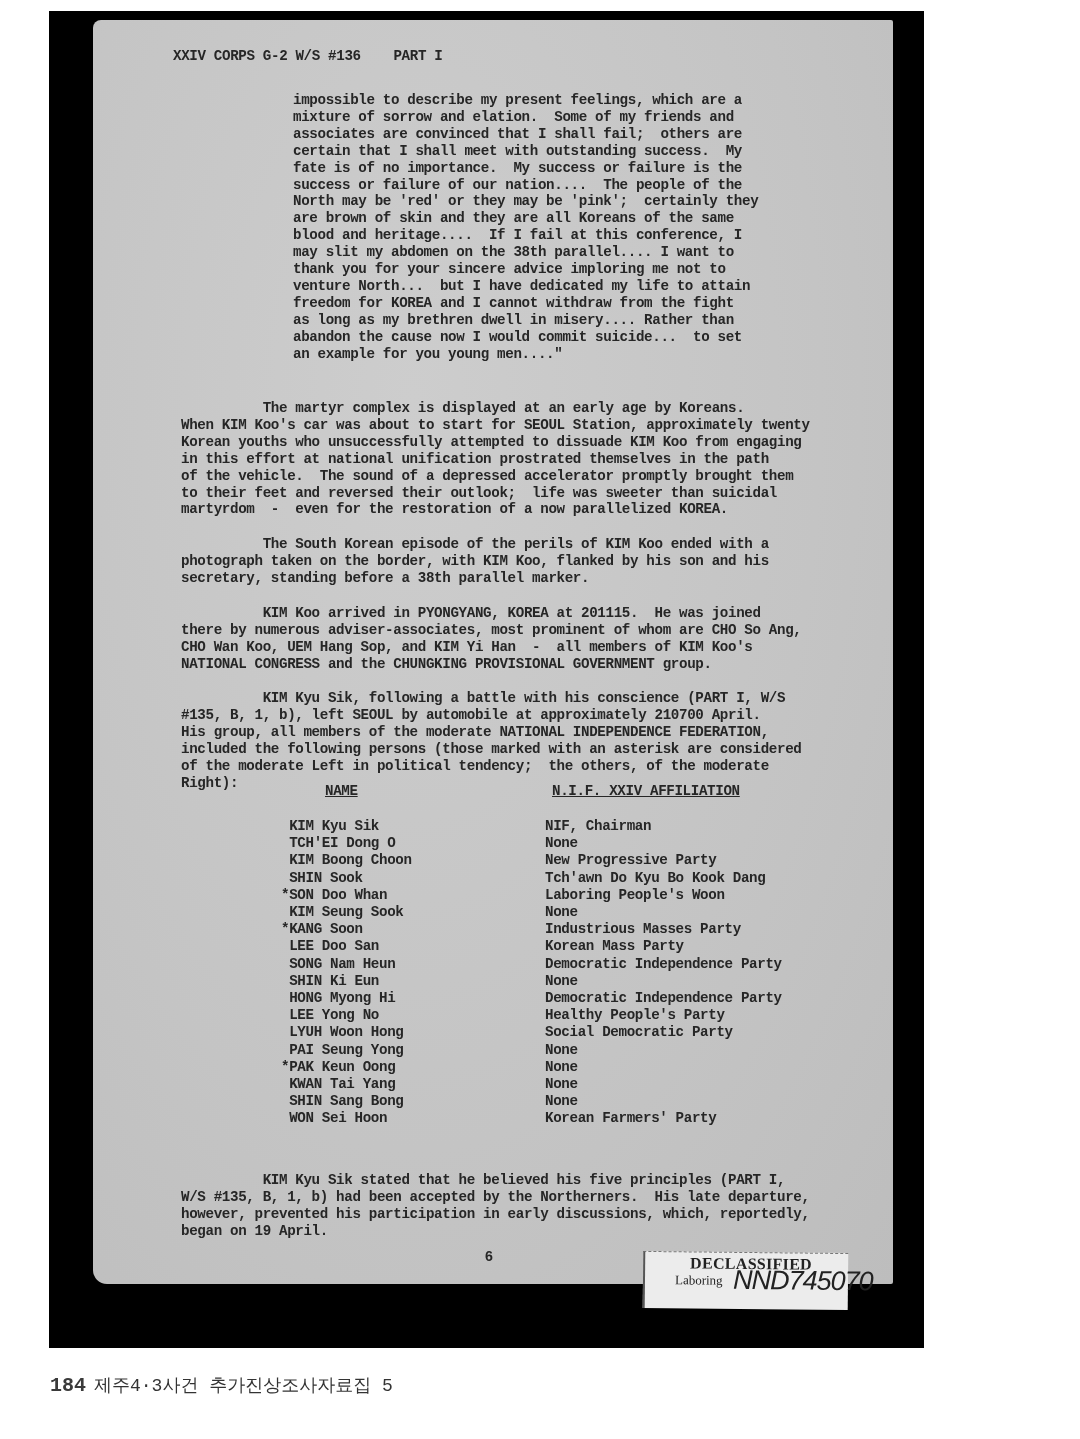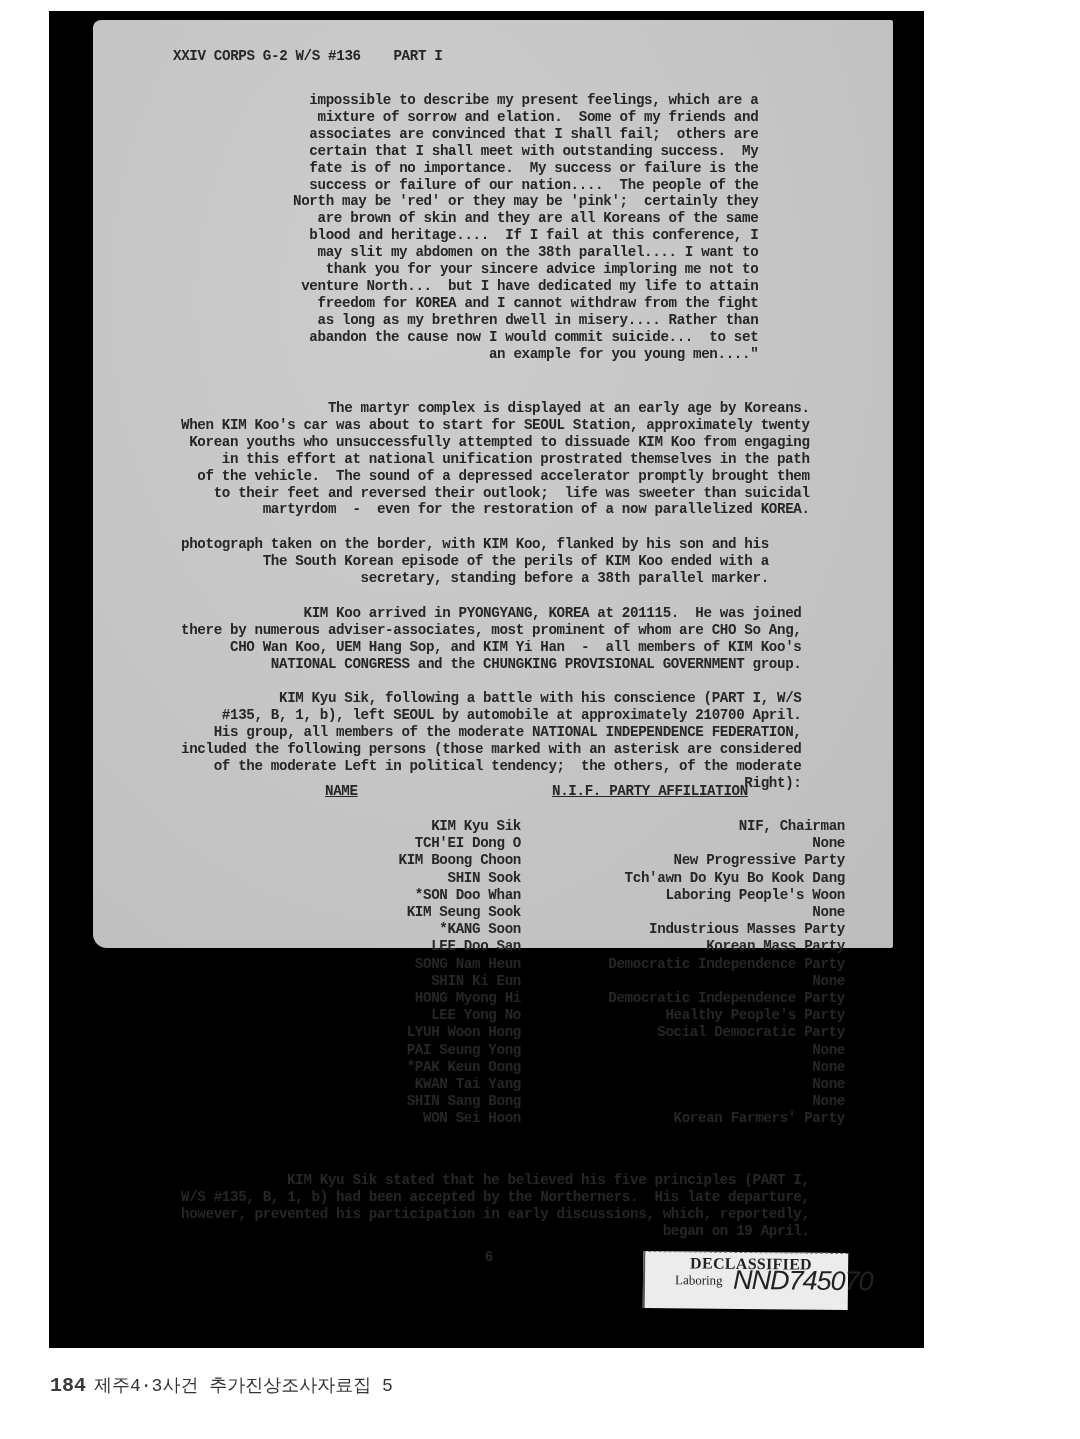--- a/index.html
+++ b/index.html
@@ -6,26 +6,25 @@
     body {
       width: 1080px; height: 1439px; background: #ffffff;
       position: relative; overflow: hidden;
       font-family: "Liberation Mono", "DejaVu Sans Mono", monospace;
     }
     .frame {
       position: absolute; left: 49px; top: 11px; width: 875px; height: 1337px;
       background: #000;
     }
     .paper {
-      position: absolute; left: 93px; top: 20px; width: 800px; height: 928px;
+      position: absolute; left: 93px; top: 20px; width: 800px; height: 1264px;
       background: #c6c6c6;
       background-image: radial-gradient(ellipse at 40% 30%, #cdcdcd 0%, #c4c4c4 60%, #bdbdbd 100%);
       border-radius: 8px 2px 2px 14px;
       color: #1e1e1e;
-      text-align: right;
     }
     .tw {
       position: absolute; font-size: 14.2px; line-height: 16.9px;
       white-space: pre; letter-spacing: -0.35px; font-weight: bold;
       color: #262626;
     }
     .header { left: 80px; top: 28px; }
     .quote { left: 200px; top: 72px; }
     .para { left: 88px; white-space: pre; margin-top: 24px; }
     .p1 { top: 356px; }
@@ -60,26 +59,26 @@
 <body>
 
 <div class="frame"></div>
 
 <div class="paper">
   <div class="tw header">XXIV CORPS G-2 W/S #136    PART I</div>
 
   <div class="tw quote" id="quote"><div>impossible to describe my present feelings, which are a</div><div>mixture of sorrow and elation.  Some of my friends and</div><div>associates are convinced that I shall fail;  others are</div><div>certain that I shall meet with outstanding success.  My</div><div>fate is of no importance.  My success or failure is the</div><div>success or failure of our nation....  The people of the</div><div>North may be 'red' or they may be 'pink';  certainly they</div><div>are brown of skin and they are all Koreans of the same</div><div>blood and heritage....  If I fail at this conference, I</div><div>may slit my abdomen on the 38th parallel.... I want to</div><div>thank you for your sincere advice imploring me not to</div><div>venture North...  but I have dedicated my life to attain</div><div>freedom for KOREA and I cannot withdraw from the fight</div><div>as long as my brethren dwell in misery.... Rather than</div><div>abandon the cause now I would commit suicide...  to set</div><div>an example for you young men...."</div></div>
 
   <div class="tw para p1" id="p0"><div>          The martyr complex is displayed at an early age by Koreans.</div><div>When KIM Koo's car was about to start for SEOUL Station, approximately twenty</div><div>Korean youths who unsuccessfully attempted to dissuade KIM Koo from engaging</div><div>in this effort at national unification prostrated themselves in the path</div><div>of the vehicle.  The sound of a depressed accelerator promptly brought them</div><div>to their feet and reversed their outlook;  life was sweeter than suicidal</div><div>martyrdom  -  even for the restoration of a now parallelized KOREA.</div></div>
-  <div class="tw para p2" id="p1"><div>photograph taken on the border, with KIM Koo, flanked by his son and his</div><div>          The South Korean episode of the perils of KIM Koo ended with a</div><div>secretary, standing before a 38th parallel marker.</div></div>
+  <div class="tw para p2" id="p1"><div>          The South Korean episode of the perils of KIM Koo ended with a</div><div>photograph taken on the border, with KIM Koo, flanked by his son and his</div><div>secretary, standing before a 38th parallel marker.</div></div>
   <div class="tw para p3" id="p2"><div>          KIM Koo arrived in PYONGYANG, KOREA at 201115.  He was joined</div><div>there by numerous adviser-associates, most prominent of whom are CHO So Ang,</div><div>CHO Wan Koo, UEM Hang Sop, and KIM Yi Han  -  all members of KIM Koo's</div><div>NATIONAL CONGRESS and the CHUNGKING PROVISIONAL GOVERNMENT group.</div></div>
   <div class="tw para p4" id="p3"><div>          KIM Kyu Sik, following a battle with his conscience (PART I, W/S</div><div>#135, B, 1, b), left SEOUL by automobile at approximately 210700 April.</div><div>His group, all members of the moderate NATIONAL INDEPENDENCE FEDERATION,</div><div>included the following persons (those marked with an asterisk are considered</div><div>of the moderate Left in political tendency;  the others, of the moderate</div><div>Right):</div></div>
 
   <div class="tw tbl-head th-name">NAME</div>
-  <div class="tw tbl-head th-aff">N.I.F. PARTY AFFILIATION</div>
+  <div class="tw tbl-head th-aff">N.I.F. XXIV AFFILIATION</div>
 
   <div class="tbl" id="tbl">
       <div class="row" style="top: 0px;"><span class="nm"> KIM Kyu Sik</span><span class="af">NIF, Chairman</span></div>
       <div class="row" style="top: 17.2px;"><span class="nm"> TCH'EI Dong O</span><span class="af">None</span></div>
       <div class="row" style="top: 34.4px;"><span class="nm"> KIM Boong Choon</span><span class="af">New Progressive Party</span></div>
       <div class="row" style="top: 51.6px;"><span class="nm"> SHIN Sook</span><span class="af">Tch'awn Do Kyu Bo Kook Dang</span></div>
       <div class="row" style="top: 68.8px;"><span class="nm">*SON Doo Whan</span><span class="af">Laboring People's Woon</span></div>
       <div class="row" style="top: 86px;"><span class="nm"> KIM Seung Sook</span><span class="af">None</span></div>
       <div class="row" style="top: 103.2px;"><span class="nm">*KANG Soon</span><span class="af">Industrious Masses Party</span></div>
       <div class="row" style="top: 120.4px;"><span class="nm"> LEE Doo San</span><span class="af">Korean Mass Party</span></div>

